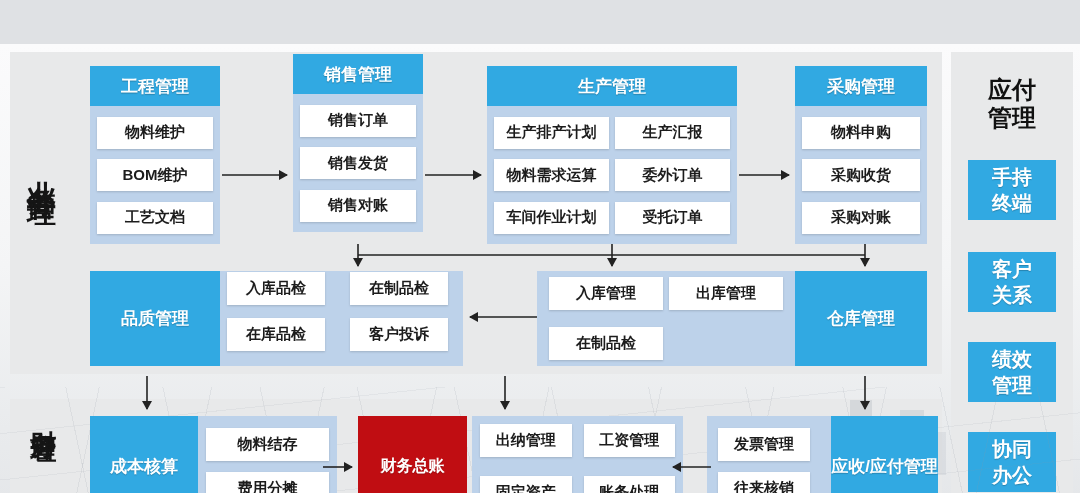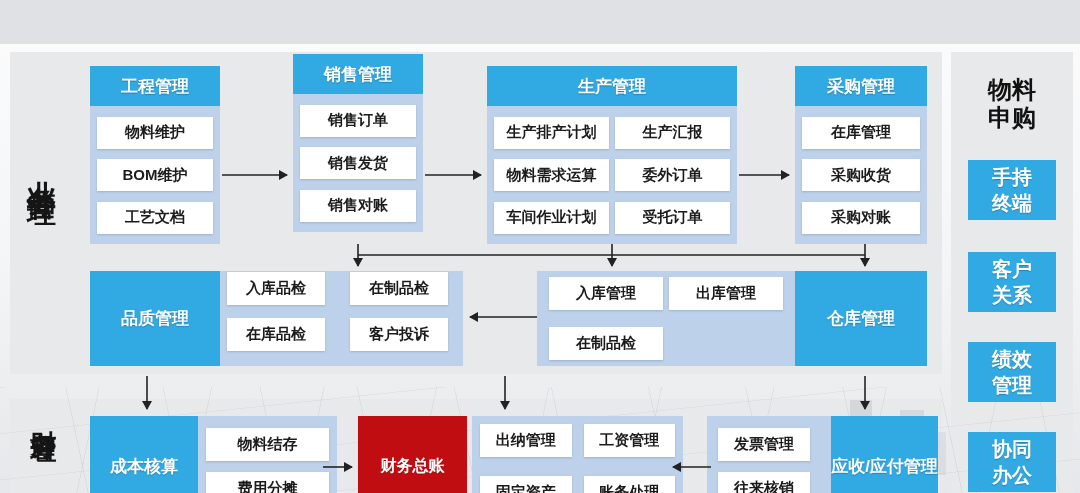--- a/index.html
+++ b/index.html
@@ -158,21 +158,21 @@
       <div class="box">物料需求运算</div>
       <div class="box">委外订单</div>
       <div class="box">车间作业计划</div>
       <div class="box">受托订单</div>
     </div>
   </div>
 
   <div class="ctr col col-procurement">
     <div class="col-header">采购管理</div>
     <div class="col-body">
-      <div class="box">在库管理</div>
+      <div class="box">物料申购</div>
       <div class="box">采购收货</div>
       <div class="box">采购对账</div>
     </div>
   </div>
 
   <div class="ctr mid mid-quality">
     <div class="bluebox">品质管理</div>
     <div class="grid2 quality-grid">
       <div class="box">入库品检</div>
       <div class="box">在制品检</div>
@@ -207,21 +207,21 @@
 
   <div class="ctr invoice-ctr">
     <div class="invoice-grid">
       <div class="box">发票管理</div>
       <div class="box">往来核销</div>
     </div>
     <div class="bluebox">应收/应付管理</div>
   </div>
 
   <div class="panel panel-integration" style="background:transparent;box-shadow:none;">
-    <div class="int-title">物料申购</div>
+    <div class="int-title">应付管理</div>
     <div class="bluebox int-box int-box-0">
         <span>手持终端</span>
       </div>
     <div class="bluebox int-box int-box-1">
         <span>客户关系</span>
       </div>
     <div class="bluebox int-box int-box-2">
         <span>绩效管理</span>
       </div>
     <div class="bluebox int-box int-box-3">

